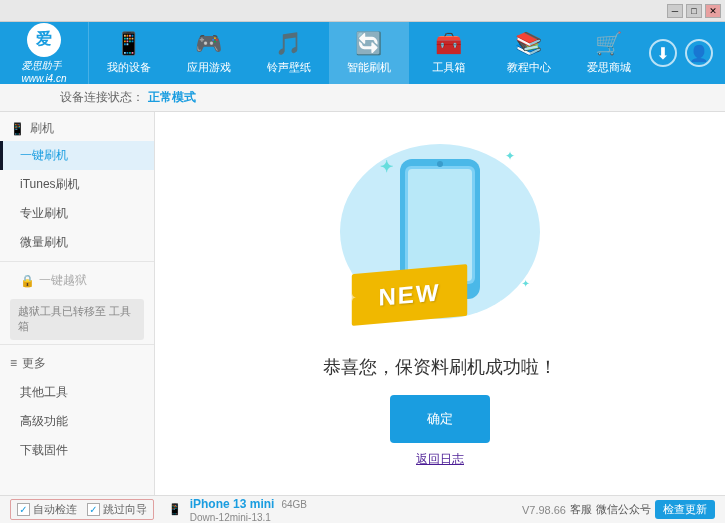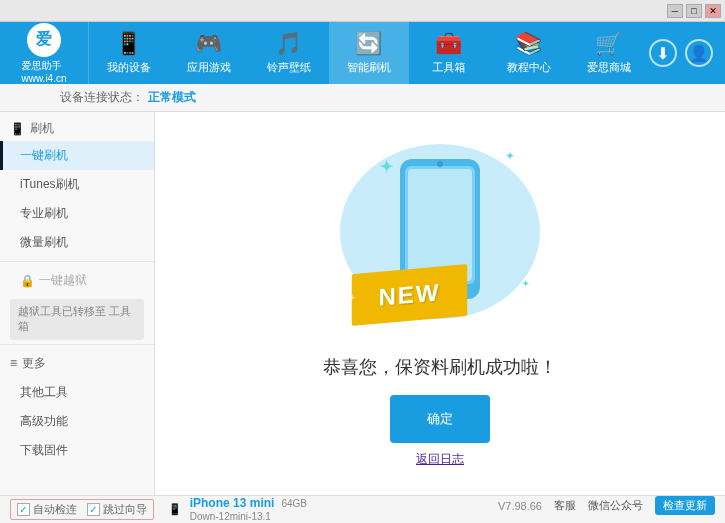--- a/index.html
+++ b/index.html
@@ -26,21 +26,21 @@
     .logo-area {
       width: 110px; height: 62px; background: #1a9de0;
       display: flex; flex-direction: column; align-items: center; justify-content: center;
       border-right: 1px solid rgba(255,255,255,0.2);
     }
     .logo-circle {
       width: 34px; height: 34px; background: #fff; border-radius: 50%;
       display: flex; align-items: center; justify-content: center;
       color: #1a9de0; font-size: 18px; font-weight: bold;
     }
-    .logo-text { color: #fff; font-size: 10px; margin-top: 2px; }
+    .logo-text { color: #fff; font-size: 10px; margin-top: 2px; font-style: italic; }
 
     .nav-items { display: flex; flex: 1; height: 62px; }
     .nav-item {
       display: flex; flex-direction: column; align-items: center; justify-content: center;
       width: 80px; height: 62px; color: #fff; cursor: pointer; font-size: 11px;
       position: relative;
     }
     .nav-item.active { background: rgba(255,255,255,0.2); }
     .nav-icon { font-size: 22px; margin-bottom: 3px; }
     .nav-item-label { font-size: 11px; }
@@ -106,31 +106,31 @@
     .confirm-btn {
       width: 100px; height: 48px; background: #1a9de0; color: #fff;
       border: none; border-radius: 4px; cursor: pointer; font-size: 13px;
       margin-bottom: 8px;
     }
     .return-link { color: #4c1d95; font-size: 12px; cursor: pointer; text-decoration: underline; }
 
     
     .bottom-bar {
       height: 28px; background: #f5f5f5; border-top: 1px solid #ddd;
-      display: flex; align-items: flex-start; padding: 0 10px;
+      display: flex; align-items: center; padding: 0 10px;
       font-size: 11px; color: #666;
     }
     .bottom-left { display: flex; align-items: center; gap: 8px; flex: 1; }
     .checkbox-item { display: flex; align-items: center; gap: 3px; cursor: pointer; }
     .checkbox { width: 13px; height: 13px; border: 1px solid #aaa; background: #fff; display: flex; align-items: center; justify-content: center; }
     .checkbox.checked::after { content: '✓'; font-size: 10px; color: #1a9de0; }
     .device-name { color: #1a9de0; font-weight: bold; font-size: 12px; }
     .device-icon { color: #555; margin-right: 4px; }
 
-    .bottom-right { display: flex; align-items: center; gap: 12px; color: #666; font-size: 11px; }
+    .bottom-right { display: flex; align-items: center; gap: 4px; color: #666; font-size: 11px; }
     .version-text { color: #888; }
     .bottom-link { color: #555; cursor: pointer; }
     .update-btn {
       background: #1a9de0; color: #fff; border: none; border-radius: 3px;
       padding: 2px 8px; cursor: pointer; font-size: 11px;
     }
   </style>
 </head>
 <body>
 

